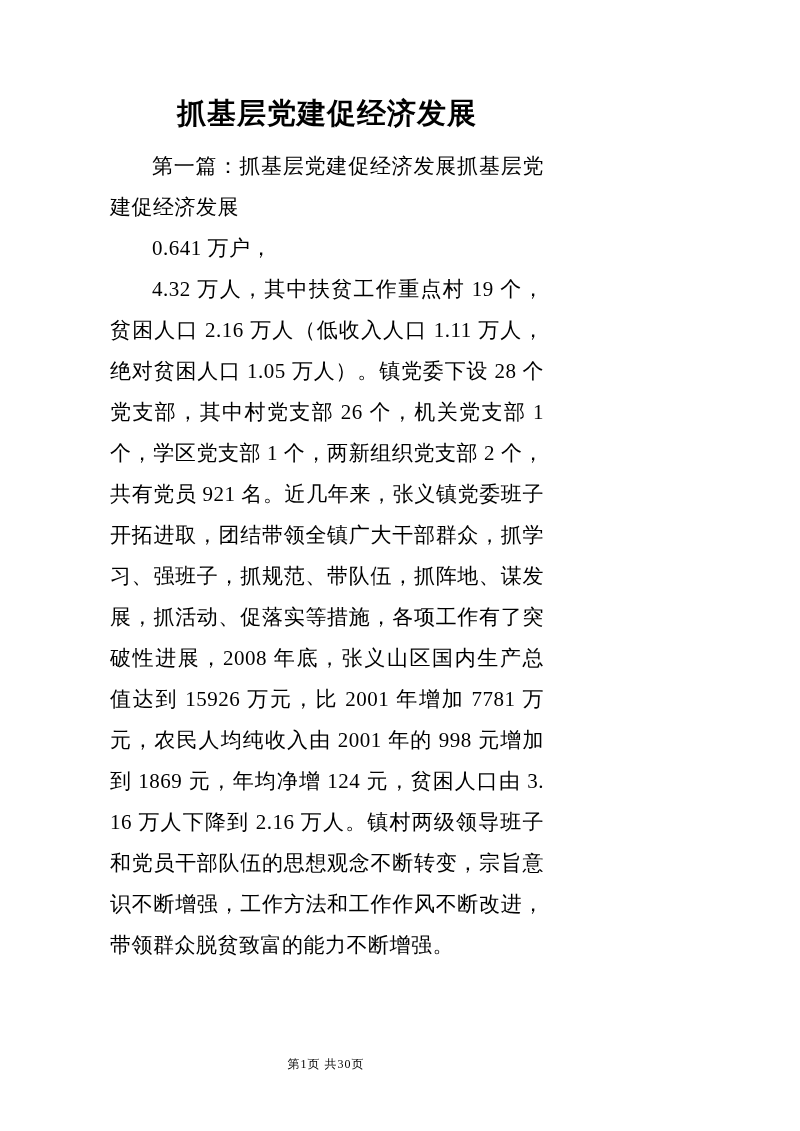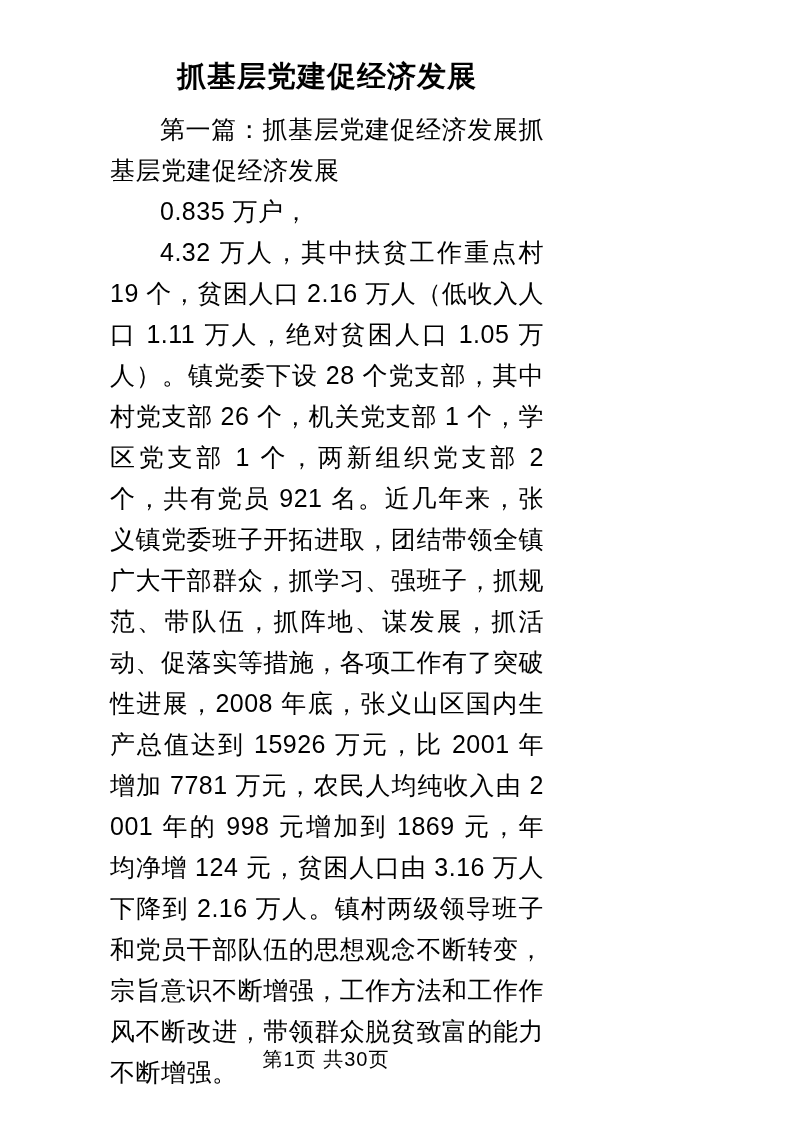--- a/index.html
+++ b/index.html
@@ -11,65 +11,65 @@
     width: 800px;
     height: 1131px;
     overflow: hidden;
   }
   .page {
     position: relative;
     width: 652px;
     height: 1131px;
     box-sizing: border-box;
     background: #ffffff;
-    padding: 57px 108px 0 110px;
-    font-family: Liberation Sans, sans-serif;
+    padding: 94px 108px 0 110px;
+    font-family: Liberation Serif, serif;
     color: #000000;
   }
   .doc-title {
     margin: 0 0 14px 0;
     text-align: center;
     font-size: 29px;
     line-height: 38px;
     font-weight: bold;
     letter-spacing: 1px;
   }
   .para {
     margin: 0;
-    font-size: 25px;
+    font-size: 21px;
     line-height: 41px;
     text-indent: 2em;
     text-align: justify;
     text-justify: inter-ideograph;
     letter-spacing: 0.5px;
     word-break: break-all;
   }
   .footer {
     position: absolute;
     left: 0;
     right: 0;
     bottom: 58px;
     text-align: center;
-    font-size: 20px;
+    font-size: 12px;
     color: #000000;
     letter-spacing: 1px;
   }
 </style>
 </head>
 <body>
 
 <div class="page">
 
   <h1 class="doc-title">抓基层党建促经济发展</h1>
 
   <p class="para">第一篇：抓基层党建促经济发展抓基层党建促经济发展</p>
 
 
 
-  <p class="para">0.835 万户，</p>
+  <p class="para">0.641 万户，</p>
 
   <p class="para">4.32 万人，其中扶贫工作重点村 19 个，贫困人口 2.16 万人（低收入人口 1.11 万人，绝对贫困人口 1.05 万人）。镇党委下设 28 个党支部，其中村党支部 26 个，机关党支部 1 个，学区党支部 1 个，两新组织党支部 2 个，共有党员 921 名。近几年来，张义镇党委班子开拓进取，团结带领全镇广大干部群众，抓学习、强班子，抓规范、带队伍，抓阵地、谋发展，抓活动、促落实等措施，各项工作有了突破性进展，2008 年底，张义山区国内生产总值达到 15926 万元，比 2001 年增加 7781 万元，农民人均纯收入由 2001 年的 998 元增加到 1869 元，年均净增 124 元，贫困人口由 3.16 万人下降到 2.16 万人。镇村两级领导班子和党员干部队伍的思想观念不断转变，宗旨意识不断增强，工作方法和工作作风不断改进，带领群众脱贫致富的能力不断增强。</p>
 
 
   <div class="footer">
     <span>第1页 共30页</span>
   </div>
 
 </div>
 

